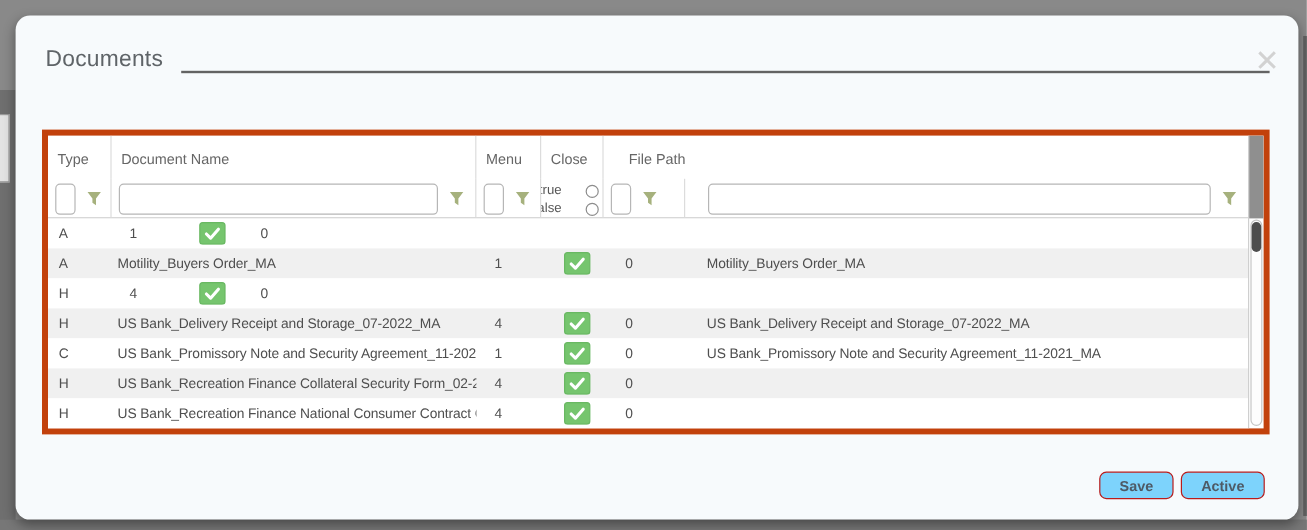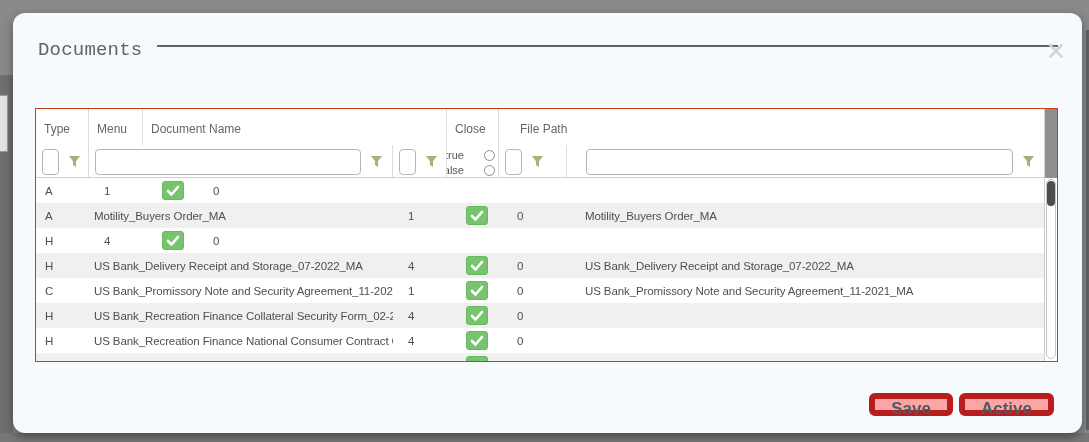--- a/index.html
+++ b/index.html
@@ -14,33 +14,33 @@
   .bg-bottom     { position:absolute; left:0; top:433px; width:1089px; height:9px; background:#777; }
   .bg-right-sliver { position:absolute; left:1086px; top:30px; width:3px; height:400px; background:#616161; }
   .bg-artifact   { position:absolute; left:0; top:95px; width:8px; height:57px; background:#e3e3e3; border:1px solid #9a9a9a; border-left:none; }
 
   
   .modal {
     position:absolute; left:13px; top:13px; width:1069px; height:420px;
     background:#f7fafc; border-radius:12px;
     box-shadow:0 4px 10px rgba(0,0,0,.38);
   }
-  .modal-titlebar { display:flex; align-items:flex-start; padding:26px 26px 0 25px;font-family:Liberation Mono, monospace; }
+  .modal-titlebar { display:flex; align-items:flex-end; padding:26px 26px 0 25px; }
   .modal-title { font-size:19px; color:#5f6468; letter-spacing:.2px; white-space:nowrap; }
   .title-rule { flex:1; height:2px; background:#636363; margin-left:15px; margin-right:-2px; margin-top:6px; }
   .close-x {
     position:absolute; top:24px; right:12px; width:28px; height:28px;
     color:#d2d2d2; font-size:25px; line-height:28px; text-align:center; cursor:pointer;
     font-weight:400;
   }
 
   
   .table-wrap {
     position:absolute; left:22px; top:95px; width:1023px; height:254px;
-    background:#fff; border:1px solid #c2410c; display:flex; overflow:hidden;
+    background:#fff; border:5px solid #c2410c; display:flex; overflow:hidden;
   }
   .grid { width:1010px; display:flex; flex-direction:column; }
   .grid-header { height:69px; border-bottom:1px solid #cfcfcf; overflow:hidden; flex:none; }
   .hrow { display:flex; }
   .hcell { border-right:1px solid #dcdcdc; overflow:hidden; }
   .hcell:last-child { border-right:none; }
   .label-row .hcell { height:36px; padding:13px 4px 0 8px; font-size:12px; color:#666; white-space:nowrap; }
   .filter-row .hcell { height:33px; display:flex; align-items:center; }
 
   .c-type{width:53px; flex:none;} .c-name{width:304px; flex:none;} .c-menu{width:54px; flex:none;}
@@ -81,22 +81,22 @@
     border-radius:6px; position:relative;
   }
   .vscroll-thumb {
     position:absolute; left:0px; right:0px; top:1px; height:25px;
     background:#4d4d4d; border-radius:5px;
   }
 
   
   .footer-buttons { position:absolute; right:28px; bottom:17px; display:flex; gap:6px; }
   .btn {
-    height:23px; background:#fca5a5; border:6px solid #b91c1c; border-radius:6px;
-    font-size:17px; font-weight:700; color:#4e5a66; padding:0 16px; cursor:pointer;
+    height:23px; background:#7dd3fc; border:1px solid #b91c1c; border-radius:6px;
+    font-size:12px; font-weight:700; color:#4e5a66; padding:0 16px; cursor:pointer;
     font-family:"Liberation Sans","DejaVu Sans",sans-serif;
   }
 </style>
 </head>
 <body>
 
 <div class="bg-left-dark"></div>
 <div class="bg-bottom"></div>
 <div class="bg-right-sliver"></div>
 <div class="bg-artifact"></div>
@@ -108,22 +108,22 @@
     <span class="title-rule"></span>
   </div>
   <span class="close-x">✕</span>
 
   <div class="table-wrap">
     <div class="grid">
 
       <div class="grid-header">
         <div class="hrow label-row">
           <div class="hcell c-type">Type</div>
+          <div class="hcell c-name">Document Name</div>
           <div class="hcell c-menu">Menu</div>
-          <div class="hcell c-name">Document Name</div>
           <div class="hcell c-active">Close</div>
           <div class="hcell c-filepath">File Path</div>
         </div>
 
         <div class="hrow filter-row">
           <div class="hcell c-type">
             <input class="f-input f-small" style="">
             <svg class="funnel" width="13" height="13" viewBox="0 0 14 14">
                 <path d="M1 1 H13 L8.6 6.8 V13 L5.4 10.8 V6.8 Z" fill="#a6b17d"></path>
               </svg>

